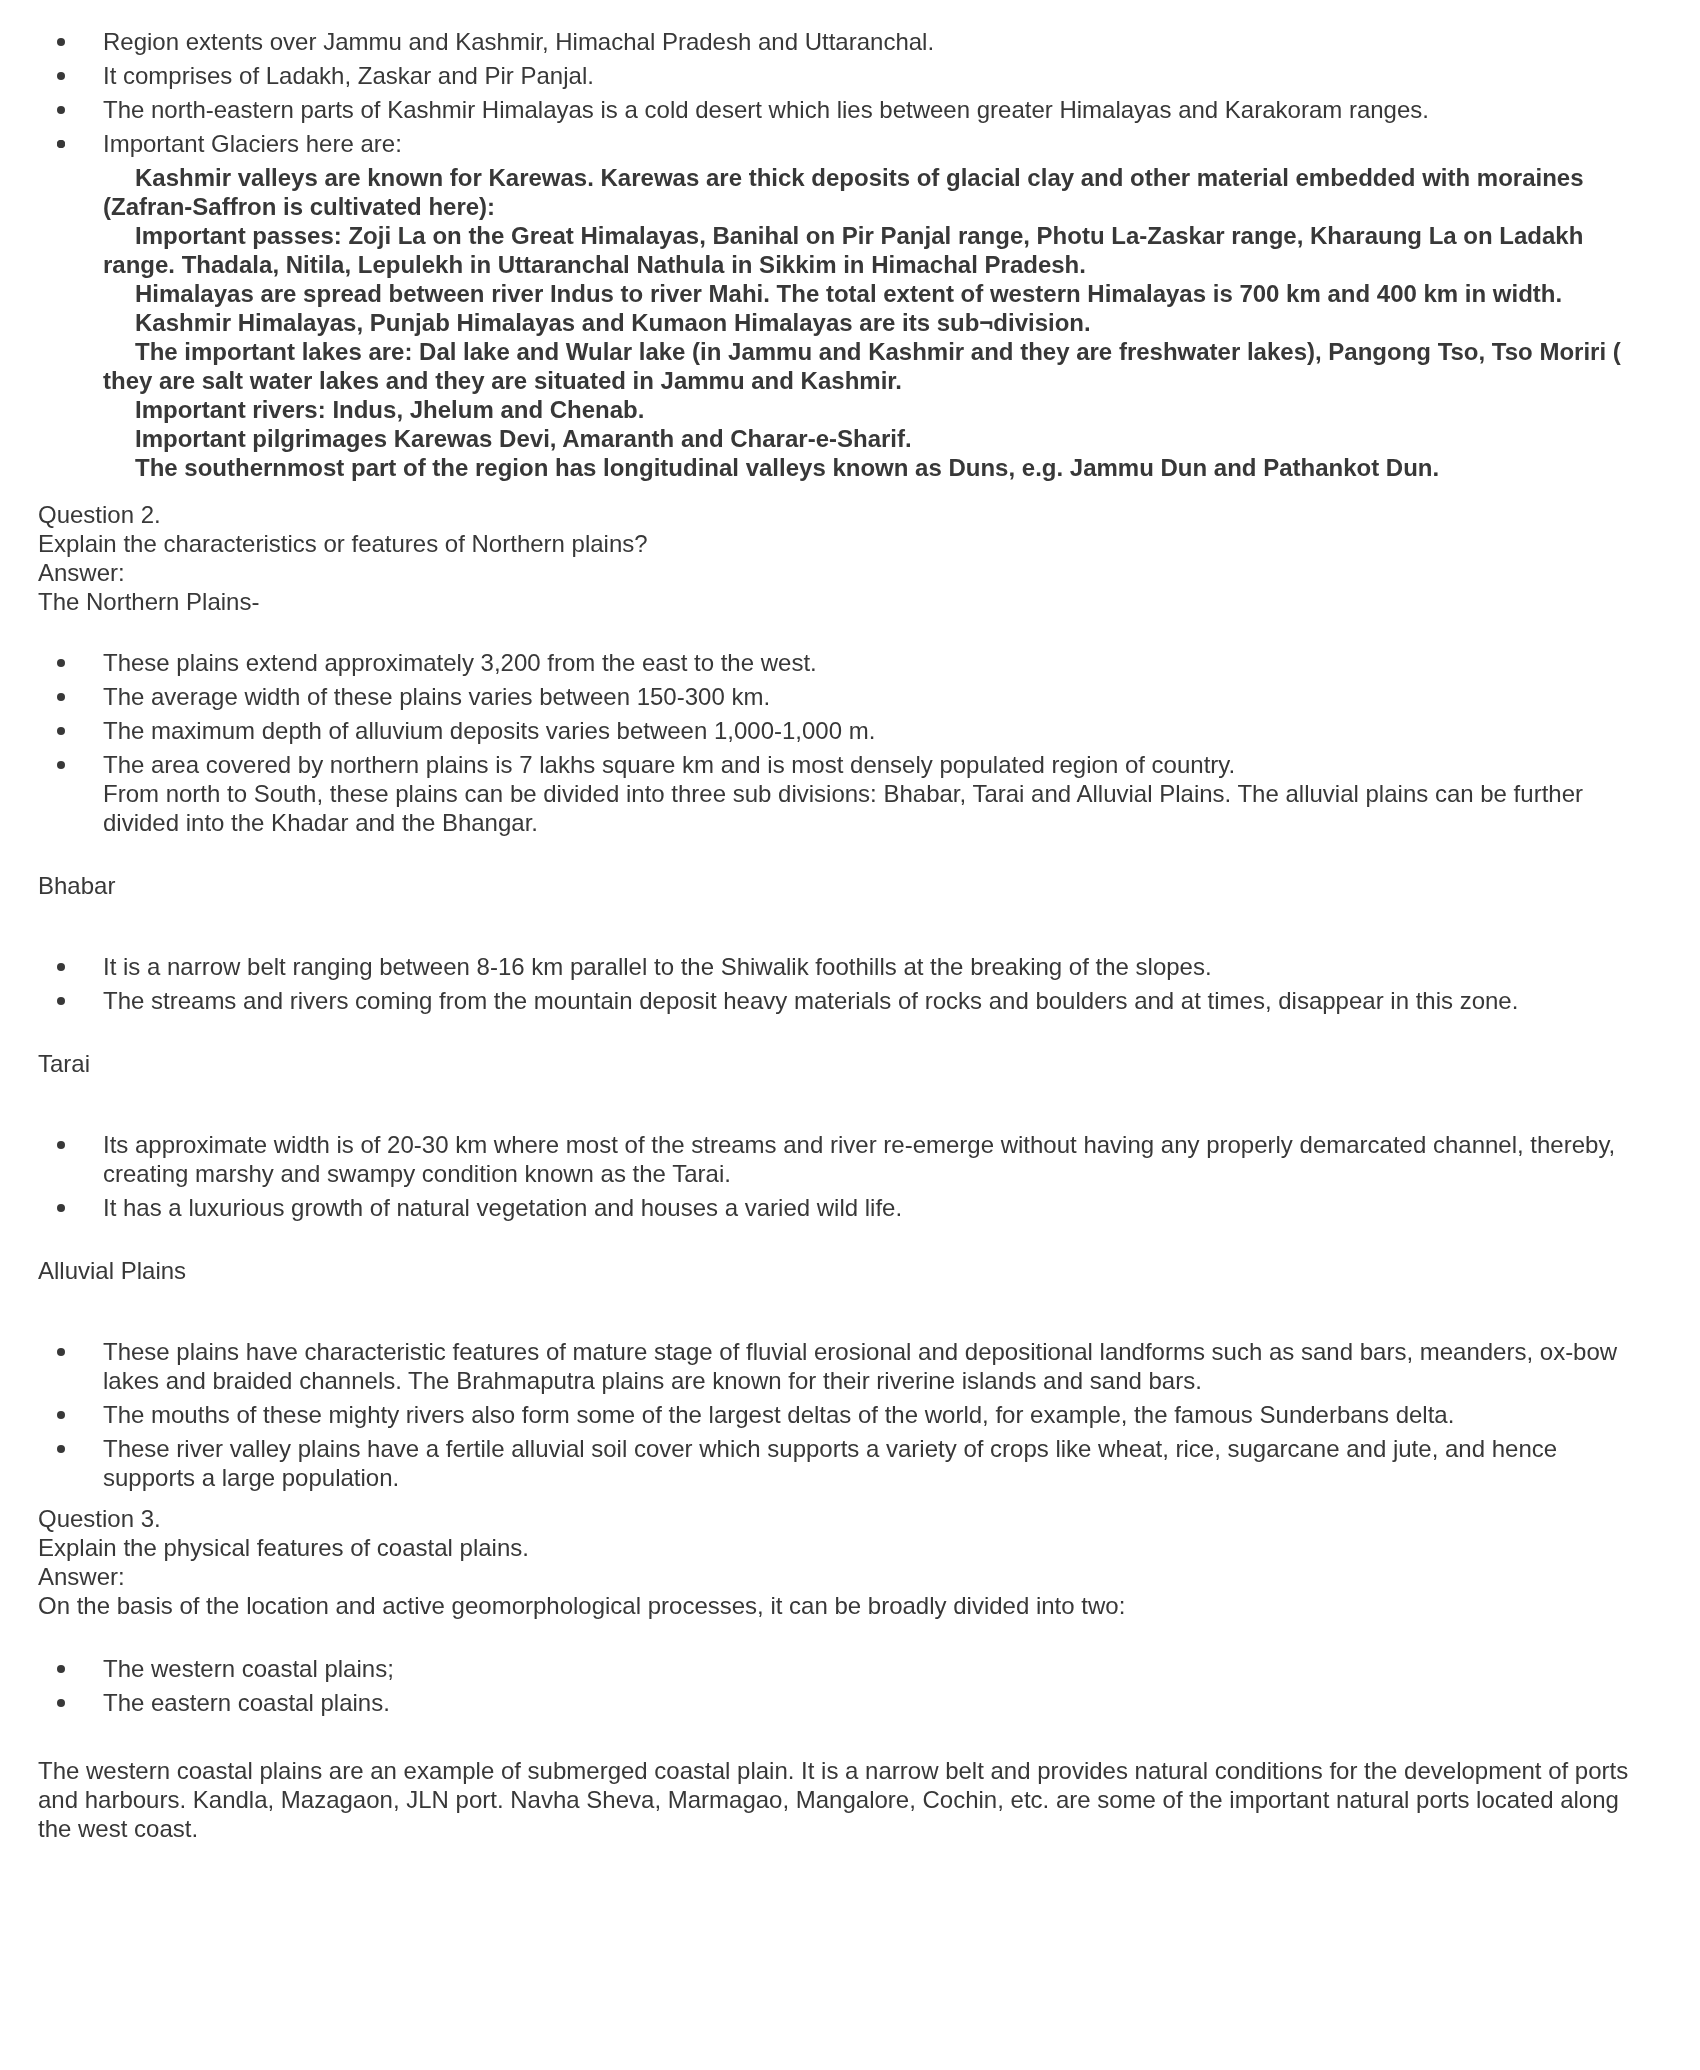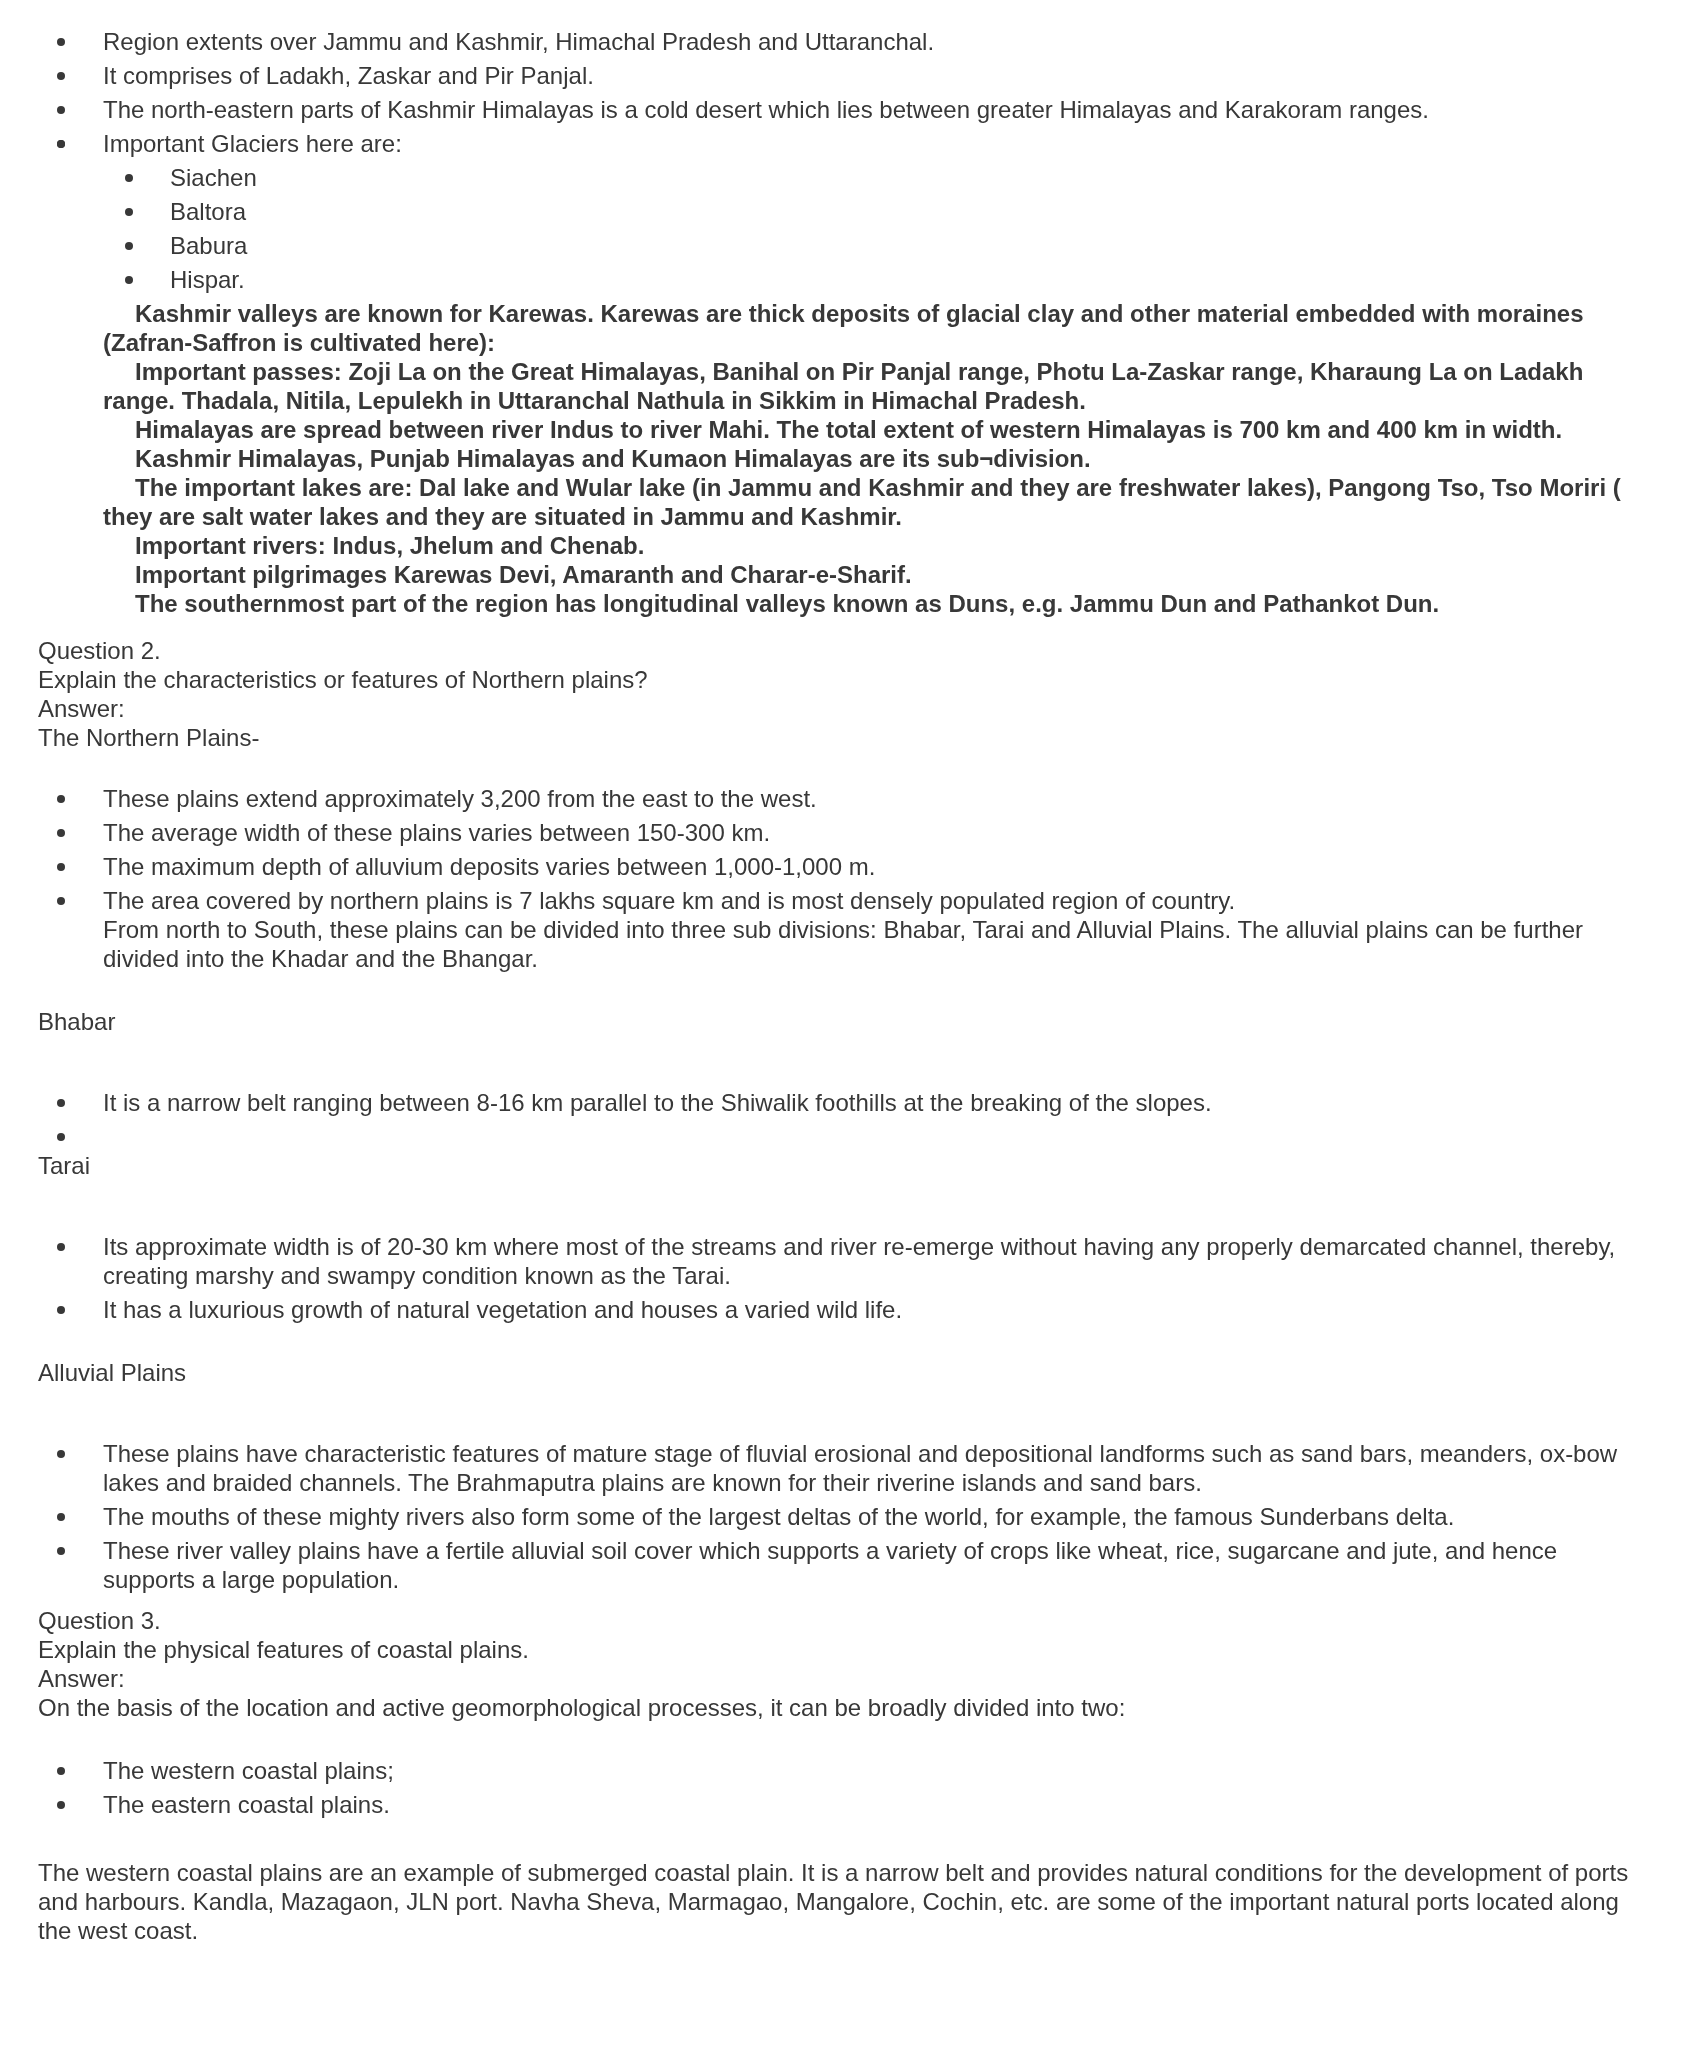--- a/index.html
+++ b/index.html
@@ -59,38 +59,20 @@
   <li>
     <span class="dot"></span>
     <span class="t">The north-eastern parts of Kashmir Himalayas is a cold desert which lies between greater Himalayas and Karakoram ranges.</span>
   </li>
   <li>
     <span class="dot"></span>
   </li>
   <li>
     <span class="dot"></span>
     <span class="t">Important Glaciers here are:</span>
-    <ul class="sub">
-      <li>
-        <span class="dot"></span>
-        <span class="t">Siachen</span>
-      </li>
-      <li>
-        <span class="dot"></span>
-        <span class="t">Baltora</span>
-      </li>
-      <li>
-        <span class="dot"></span>
-        <span class="t">Babura</span>
-      </li>
-      <li>
-        <span class="dot"></span>
-        <span class="t">Hispar.</span>
-      </li>
-    </ul>
   </li>
 </ul>
 
 <div class="notes">
   <p>Kashmir valleys are known for Karewas. Karewas are thick deposits of glacial clay and other material embedded with moraines (Zafran-Saffron is cultivated here):</p>
   <p>Important passes: Zoji La on the Great Himalayas, Banihal on Pir Panjal range, Photu La-Zaskar range, Kharaung La on Ladakh range. Thadala, Nitila, Lepulekh in Uttaranchal Nathula in Sikkim in Himachal Pradesh.</p>
   <p>Himalayas are spread between river Indus to river Mahi. The total extent of western Himalayas is 700 km and 400 km in width.</p>
   <p>Kashmir Himalayas, Punjab Himalayas and Kumaon Himalayas are its sub¬division.</p>
   <p>The important lakes are: Dal lake and Wular lake (in Jammu and Kashmir and they are freshwater lakes), Pangong Tso, Tso Moriri ( they are salt water lakes and they are situated in Jammu and Kashmir.</p>
   <p>Important rivers: Indus, Jhelum and Chenab.</p>
@@ -126,20 +108,21 @@
 </ul>
 
 <p class="heading">Bhabar</p>
 <ul class="ul-after-heading">
   <li>
     <span class="dot"></span>
     <span class="t">It is a narrow belt ranging between 8-16 km parallel to the Shiwalik foothills at the breaking of the slopes.</span>
   </li>
   <li>
     <span class="dot"></span>
+    <span class="t">The streams and rivers coming from the mountain deposit heavy materials of rocks and boulders and at times, disappear in this zone.</span>
   </li>
 </ul>
 
 <p class="heading">Tarai</p>
 <ul class="ul-after-heading">
   <li>
     <span class="dot"></span>
     <span class="t">Its approximate width is of 20-30 km where most of the streams and river re-emerge without having any properly demarcated channel, thereby, creating marshy and swampy condition known as the Tarai.</span>
   </li>
   <li>

